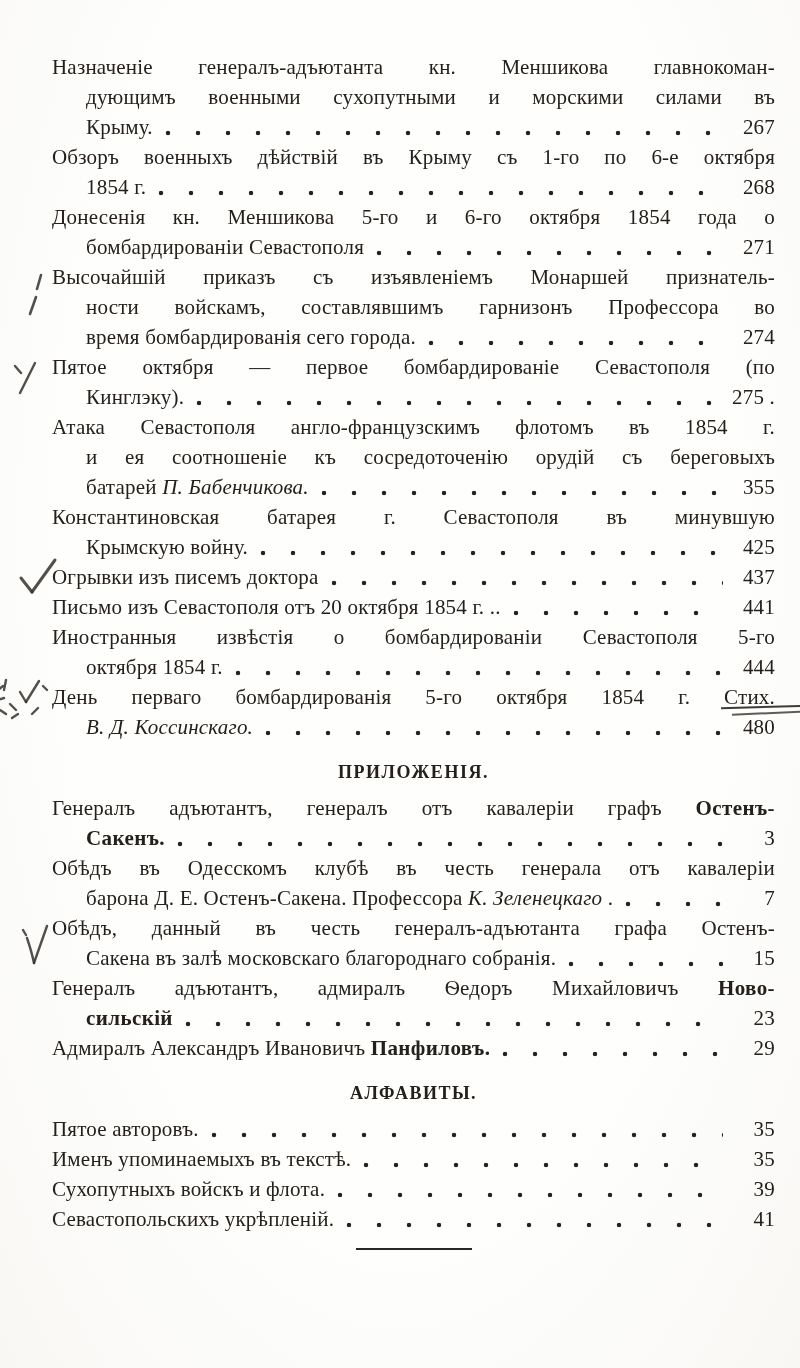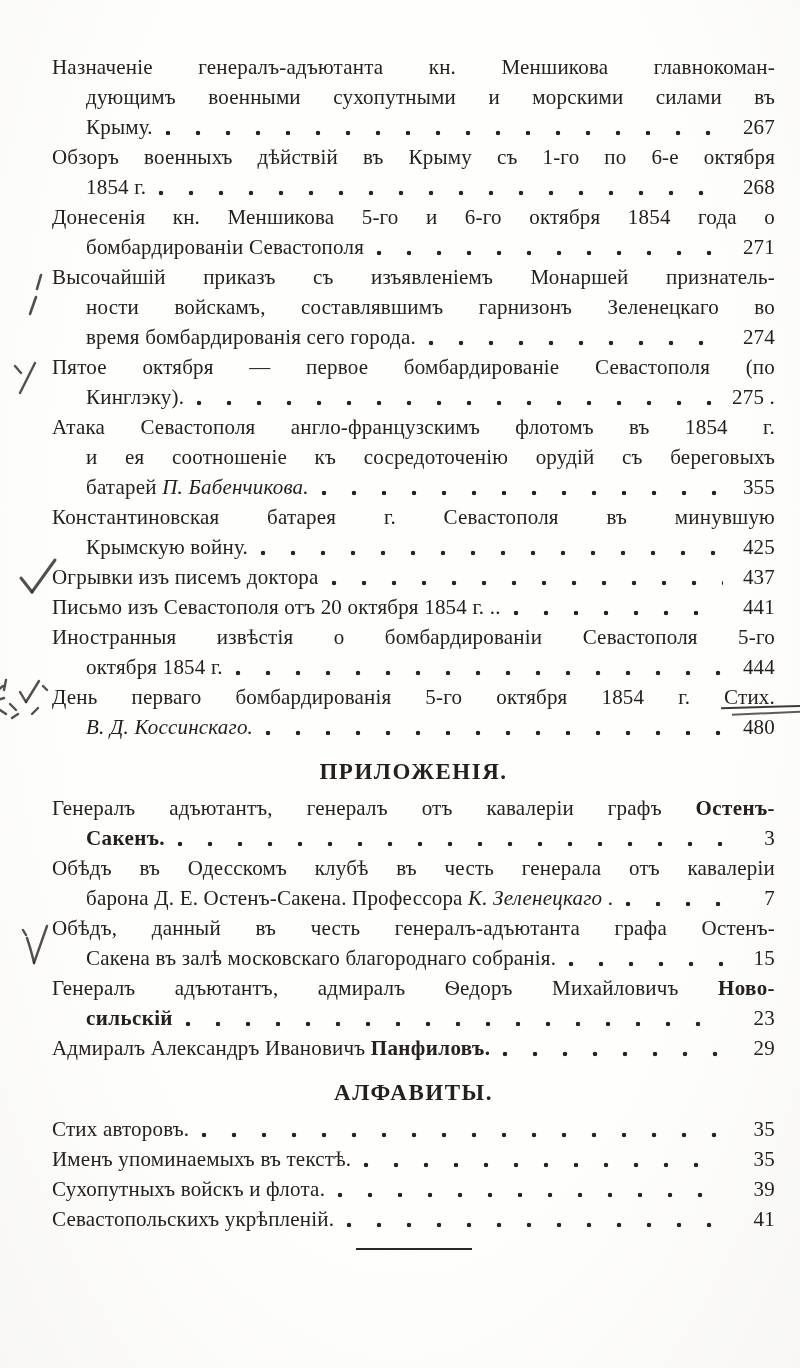--- a/index.html
+++ b/index.html
@@ -36,21 +36,21 @@
     border-bottom:2px solid #2a2521; transform:rotate(-2.4deg); opacity:.75;
   }
   .leader {
     flex:1 1 auto; align-self:flex-end;
     height:6px; margin:0 6px 6px 12px;
     background-image:radial-gradient(circle at 3px 3px, #26221d 1.9px, rgba(0,0,0,0) 2.6px);
     background-size:30px 6px; background-repeat:repeat-x;
   }
   .pagenum { min-width:46px; text-align:right; white-space:nowrap; }
   .section-heading {
-    text-align:center; font-weight:bold; font-size:23px;
+    text-align:center; font-weight:bold; font-size:18px;
     letter-spacing:1.5px; height:30px; line-height:30px;
     margin:15px 0 6px 0;
   }
   .mark { position:absolute; pointer-events:none; }
   .mark svg { display:block; }
   .footer-rule {
     width:116px; margin:14px auto 0 auto;
     border-top:2.6px solid #2b2723; height:0;
   }
 </style>
@@ -84,21 +84,21 @@
           <span class="pagenum">271</span>
         </div>
       </div>
       <div class="entry">
         <div class="line full"><span class="text"><span class="seg">Высочайшій приказъ съ изъявленіемъ Монаршей признатель-</span></span><span class="mark" style="left: -24px; top: 10px;">
             <svg width="18" height="44" viewBox="0 0 18 44">
               <path d="M13 3 L9 17" fill="none" stroke="#35302a" stroke-width="2.6" stroke-linecap="round" stroke-linejoin="round" opacity="0.85"></path>
               <path d="M8 25 L2 42" fill="none" stroke="#35302a" stroke-width="2.6" stroke-linecap="round" stroke-linejoin="round" opacity="0.85"></path>
             </svg>
           </span></div>
-        <div class="line indent full"><span class="text"><span class="seg">ности войскамъ, составлявшимъ гарнизонъ Зеленецкаго во</span></span></div>
+        <div class="line indent full"><span class="text"><span class="seg">ности войскамъ, составлявшимъ гарнизонъ Профессора во</span></span></div>
         <div class="line indent leaderline">
           <span class="text"><span class="seg">время бомбардированія сего города.</span></span>
           <span class="leader"></span>
           <span class="pagenum">274</span>
         </div>
       </div>
       <div class="entry">
         <div class="line full"><span class="text"><span class="seg">Пятое октября — первое бомбардированіе Севастополя (по</span></span><span class="mark" style="left: -40px; top: 8px;">
             <svg width="26" height="36" viewBox="0 0 26 36">
               <path d="M3 6 L9 13" fill="none" stroke="#35302a" stroke-width="2.4" stroke-linecap="round" stroke-linejoin="round" opacity="0.85"></path>
@@ -220,21 +220,21 @@
       <div class="entry">
         <div class="line leaderline">
           <span class="text"><span class="seg">Адмиралъ Александръ Ивановичъ </span><span class="seg bold">Панфиловъ.</span></span>
           <span class="leader"></span>
           <span class="pagenum">29</span>
         </div>
       </div>
       <div class="section-heading">АЛФАВИТЫ.</div>
       <div class="entry">
         <div class="line leaderline">
-          <span class="text"><span class="seg">Стих авторовъ.</span></span>
+          <span class="text"><span class="seg">Пятое авторовъ.</span></span>
           <span class="leader"></span>
           <span class="pagenum">35</span>
         </div>
       </div>
       <div class="entry">
         <div class="line leaderline">
           <span class="text"><span class="seg">Именъ упоминаемыхъ въ текстѣ.</span></span>
           <span class="leader"></span>
           <span class="pagenum">35</span>
         </div>

